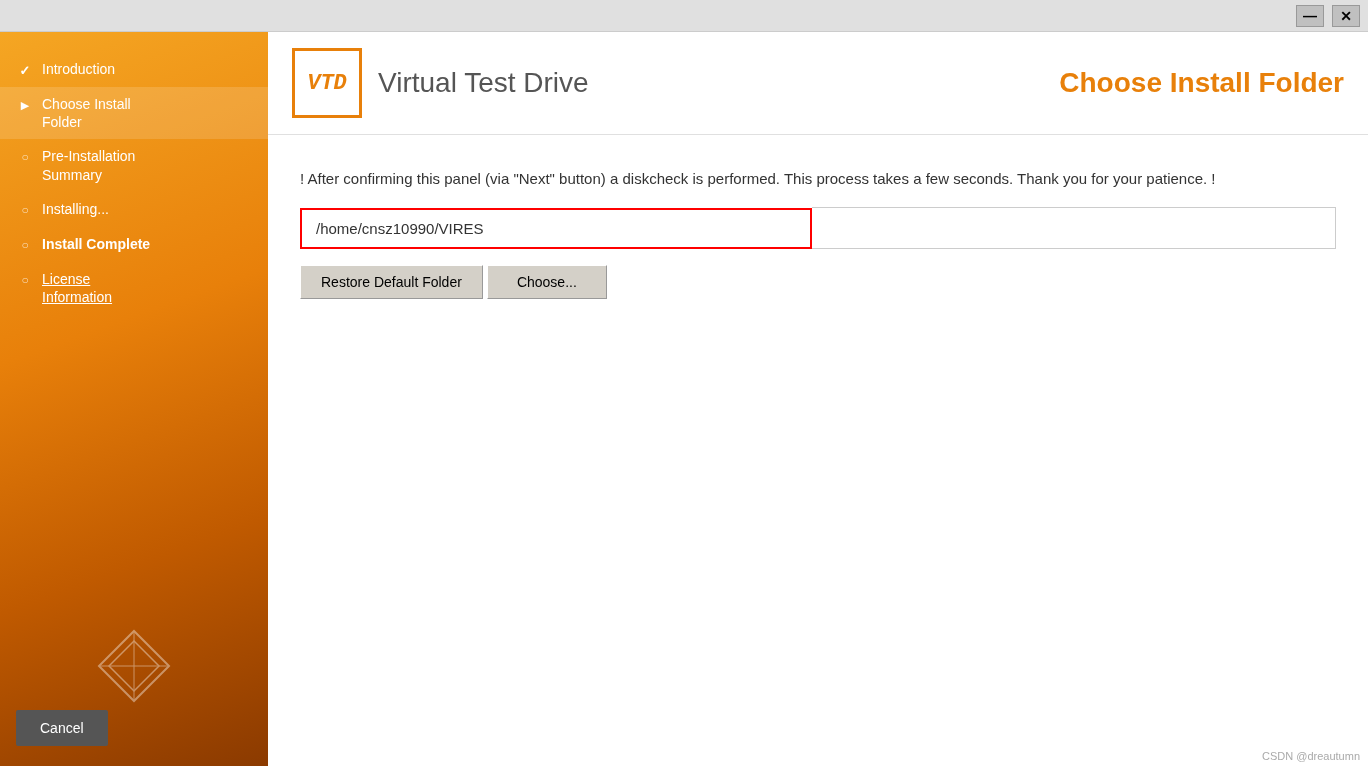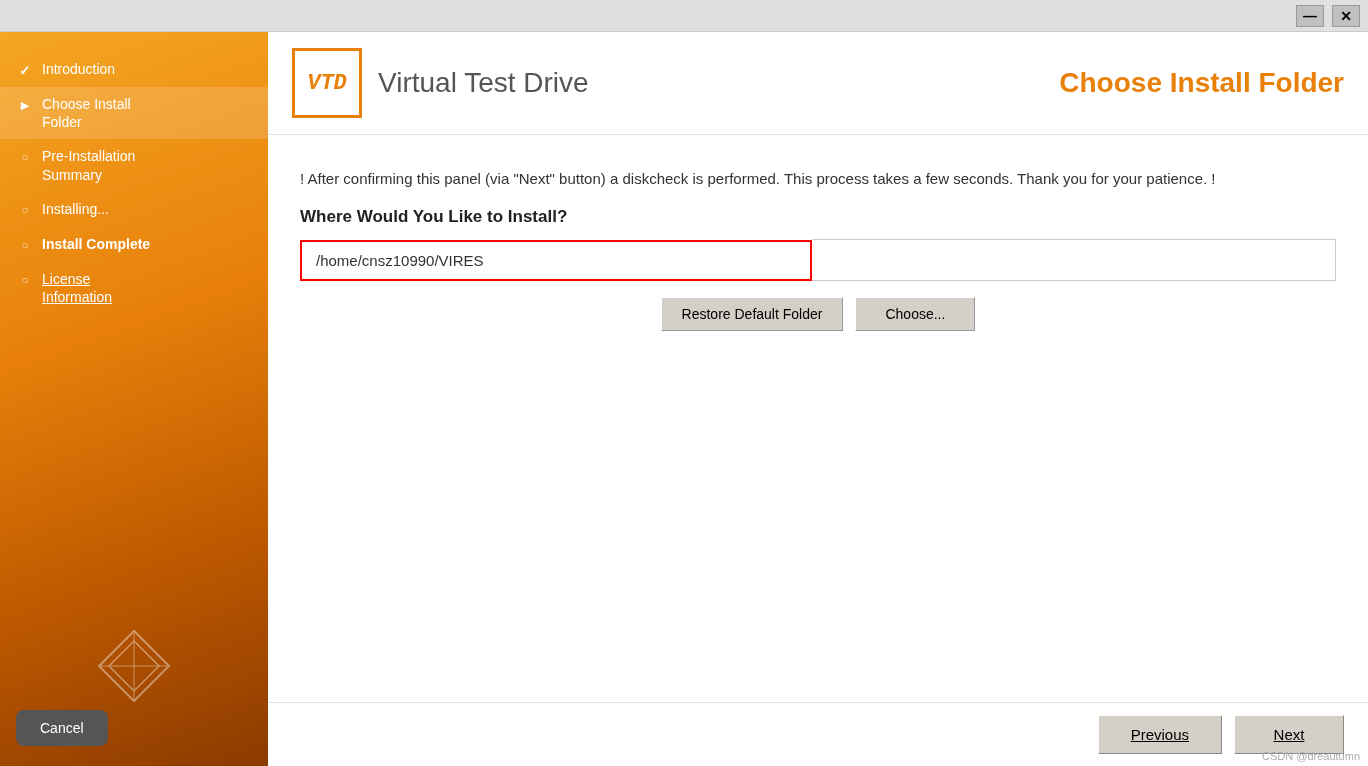--- a/index.html
+++ b/index.html
@@ -104,21 +104,21 @@
       padding-bottom: 20px;
     }
 
     .cancel-btn {
       background: #555;
       color: white;
       border: none;
       padding: 10px 24px;
       font-size: 14px;
       cursor: pointer;
-      border-radius: 8px;
+      border-radius: 2px;
     }
 
     
     .content-area {
       flex: 1;
       background: white;
       display: flex;
       flex-direction: column;
     }
 
@@ -206,22 +206,22 @@
     .folder-input-rest {
       flex: 1;
       border: 1px solid #ccc;
       border-left: none;
       height: 42px;
       background: white;
     }
 
     .folder-buttons {
       display: flex;
-      justify-content: center;
-      gap: 12px;
+      justify-content: flex-start;
+      gap: 4px;
       margin-top: 8px;
     }
 
     .action-btn {
       padding: 8px 20px;
       font-size: 14px;
       background: #d4d0c8;
       border: 1px solid #999;
       border-top-color: #fff;
       border-left-color: #fff;
@@ -321,34 +321,29 @@
         <div class="logo-box">VTD</div>
         <div class="app-title">Virtual Test Drive</div>
       </div>
       <div class="page-title">Choose Install Folder</div>
     </div>
 
     <div class="content-body">
       <p class="info-text">! After confirming this panel (via "Next" button) a diskcheck is performed. This process takes a few seconds.
 Thank you for your patience. !</p>
 
-      <div class="section-label">Where Would You Like to Install?</div>
 
       <div class="folder-input-row">
         <input type="text" class="folder-input" value="/home/cnsz10990/VIRES" style="">
         <div class="folder-input-rest"></div>
       </div>
 
       <div class="folder-buttons">
         <button class="action-btn">Restore Default Folder</button>
         <button class="action-btn">Choose...</button>
       </div>
     </div>
 
-    <div class="content-footer">
-      <button class="footer-btn">Previous</button>
-      <button class="footer-btn">Next</button>
-    </div>
 
   </div>
 </div>
 
 <div class="watermark">CSDN @dreautumn</div>
 
 </body></html>

